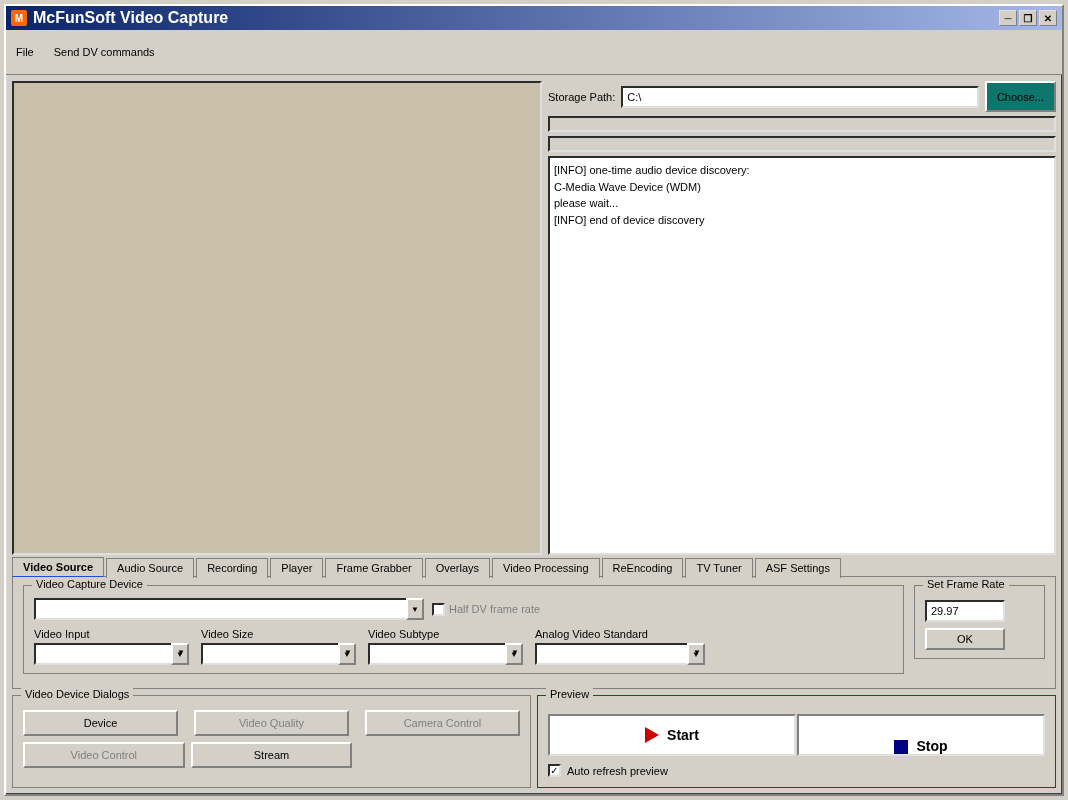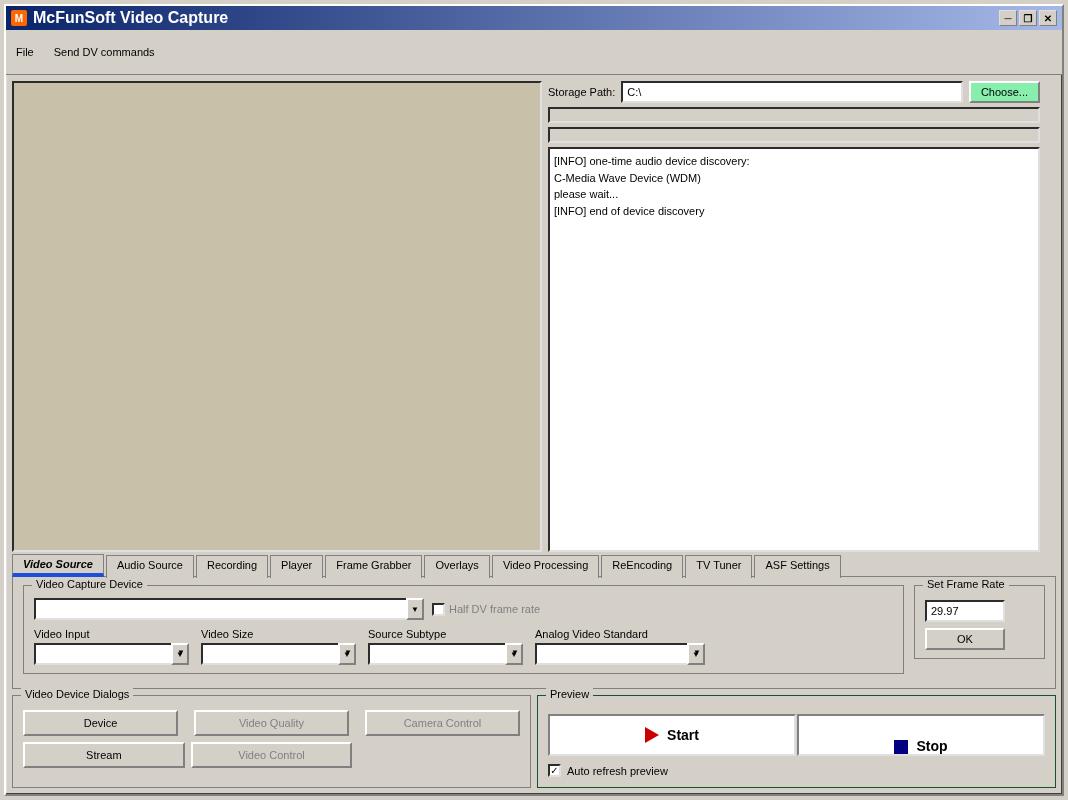--- a/index.html
+++ b/index.html
@@ -116,23 +116,23 @@
       border: 2px inset;
       border-top-color: #808080;
       border-left-color: #808080;
       border-bottom-color: #dfdfdf;
       border-right-color: #dfdfdf;
       background: white;
       padding: 2px 4px;
       font-size: 11px;
     }
     .choose-btn {
-      height: 22px;
+      height: 31px;
       padding: 0 10px;
-      background: #86efac;
+      background: #0f766e;
       border: 2px solid;
       border-top-color: #ffffff;
       border-left-color: #ffffff;
       border-bottom-color: #808080;
       border-right-color: #808080;
       cursor: pointer;
       font-size: 11px;
       white-space: nowrap;
     }
     .progress-bar-container {
@@ -178,25 +178,24 @@
       background: #d4d0c8;
       border: 1px solid #808080;
       border-bottom: none;
       cursor: pointer;
       font-size: 11px;
       position: relative;
       top: 1px;
     }
     .tab.active {
       background: #d4d0c8;
-      border-bottom: 4px solid #1d4ed8;
+      border-bottom: 1px solid #1d4ed8;
       z-index: 2;
       font-weight: bold;
       top: 0px;
-      font-style: italic;
     }
     .fieldset-like {
       border: 1px solid #808080;
       padding: 6px 10px 8px 10px;
       position: relative;
       margin-bottom: 6px;
     }
     .fieldset-legend {
       position: absolute;
       top: -8px;
@@ -413,21 +412,21 @@
     .main-layout {
       flex: 1;
       display: flex;
       flex-direction: column;
       overflow: hidden;
     }
     .top-section {
       display: flex;
       flex-direction: row;
       gap: 6px;
-      padding: 6px 22px 2px 6px;
+      padding: 6px 6px 2px 6px;
       flex: 1;
       overflow: hidden;
     }
     .right-top {
       display: flex;
       flex-direction: column;
       gap: 4px;
       flex: 1;
     }
   </style>
@@ -523,21 +522,21 @@
                   </div>
                 </div>
                 <div class="prop-group">
                   <span class="prop-label">Video Size</span>
                   <div class="prop-select-wrapper">
                     <input type="text" style="width: 155px; height: 22px; background: white; border-width: 2px; border-style: inset; border-image: initial; border-color: rgb(128, 128, 128) rgb(223, 223, 223) rgb(223, 223, 223) rgb(128, 128, 128); padding: 0px 22px 0px 4px; font-size: 11px;" value="">
                     <div style="position: absolute; right: 0; top: 0; width: 18px; height: 22px; background: #d4d0c8; border: 2px solid; border-top-color: #ffffff; border-left-color: #ffffff; border-bottom-color: #808080; border-right-color: #808080; cursor: pointer; display: flex; align-items: center; justify-content: center; font-size: 8px;">▼</div>
                   </div>
                 </div>
                 <div class="prop-group">
-                  <span class="prop-label">Source Subtype</span>
+                  <span class="prop-label">Video Subtype</span>
                   <div class="prop-select-wrapper">
                     <input type="text" style="width: 155px; height: 22px; background: white; border-width: 2px; border-style: inset; border-image: initial; border-color: rgb(128, 128, 128) rgb(223, 223, 223) rgb(223, 223, 223) rgb(128, 128, 128); padding: 0px 22px 0px 4px; font-size: 11px;" value="">
                     <div style="position: absolute; right: 0; top: 0; width: 18px; height: 22px; background: #d4d0c8; border: 2px solid; border-top-color: #ffffff; border-left-color: #ffffff; border-bottom-color: #808080; border-right-color: #808080; cursor: pointer; display: flex; align-items: center; justify-content: center; font-size: 8px;">▼</div>
                   </div>
                 </div>
                 <div class="prop-group">
                   <span class="prop-label">Analog Video Standard</span>
                   <div class="prop-select-wrapper">
                     <input type="text" style="width: 170px; height: 22px; background: white; border-width: 2px; border-style: inset; border-image: initial; border-color: rgb(128, 128, 128) rgb(223, 223, 223) rgb(223, 223, 223) rgb(128, 128, 128); padding: 0px 22px 0px 4px; font-size: 11px;" value="">
                     <div style="position: absolute; right: 0; top: 0; width: 18px; height: 22px; background: #d4d0c8; border: 2px solid; border-top-color: #ffffff; border-left-color: #ffffff; border-bottom-color: #808080; border-right-color: #808080; cursor: pointer; display: flex; align-items: center; justify-content: center; font-size: 8px;">▼</div>
@@ -561,22 +560,22 @@
     <div class="bottom-panels" style="padding: 6px; flex-shrink: 0;">
 
       <div class="dialogs-box">
         <span class="dialogs-legend">Video Device Dialogs</span>
         <div class="dialog-buttons-grid">
           <button class="dialog-btn">Device</button>
           <button class="dialog-btn disabled">Video Quality</button>
           <button class="dialog-btn disabled">Camera Control</button>
         </div>
         <div style="display: grid; grid-template-columns: 1fr 1fr 1fr; gap: 6px; margin-top: 6px;">
+          <button class="dialog-btn disabled">Video Control</button>
           <button class="dialog-btn">Stream</button>
-          <button class="dialog-btn disabled">Video Control</button>
           <div></div>
         </div>
       </div>
 
       <div class="preview-box">
         <span class="preview-legend">Preview</span>
         <div class="preview-buttons">
           <div class="start-btn">
             <div class="start-triangle"></div>
             <span>Start</span>

